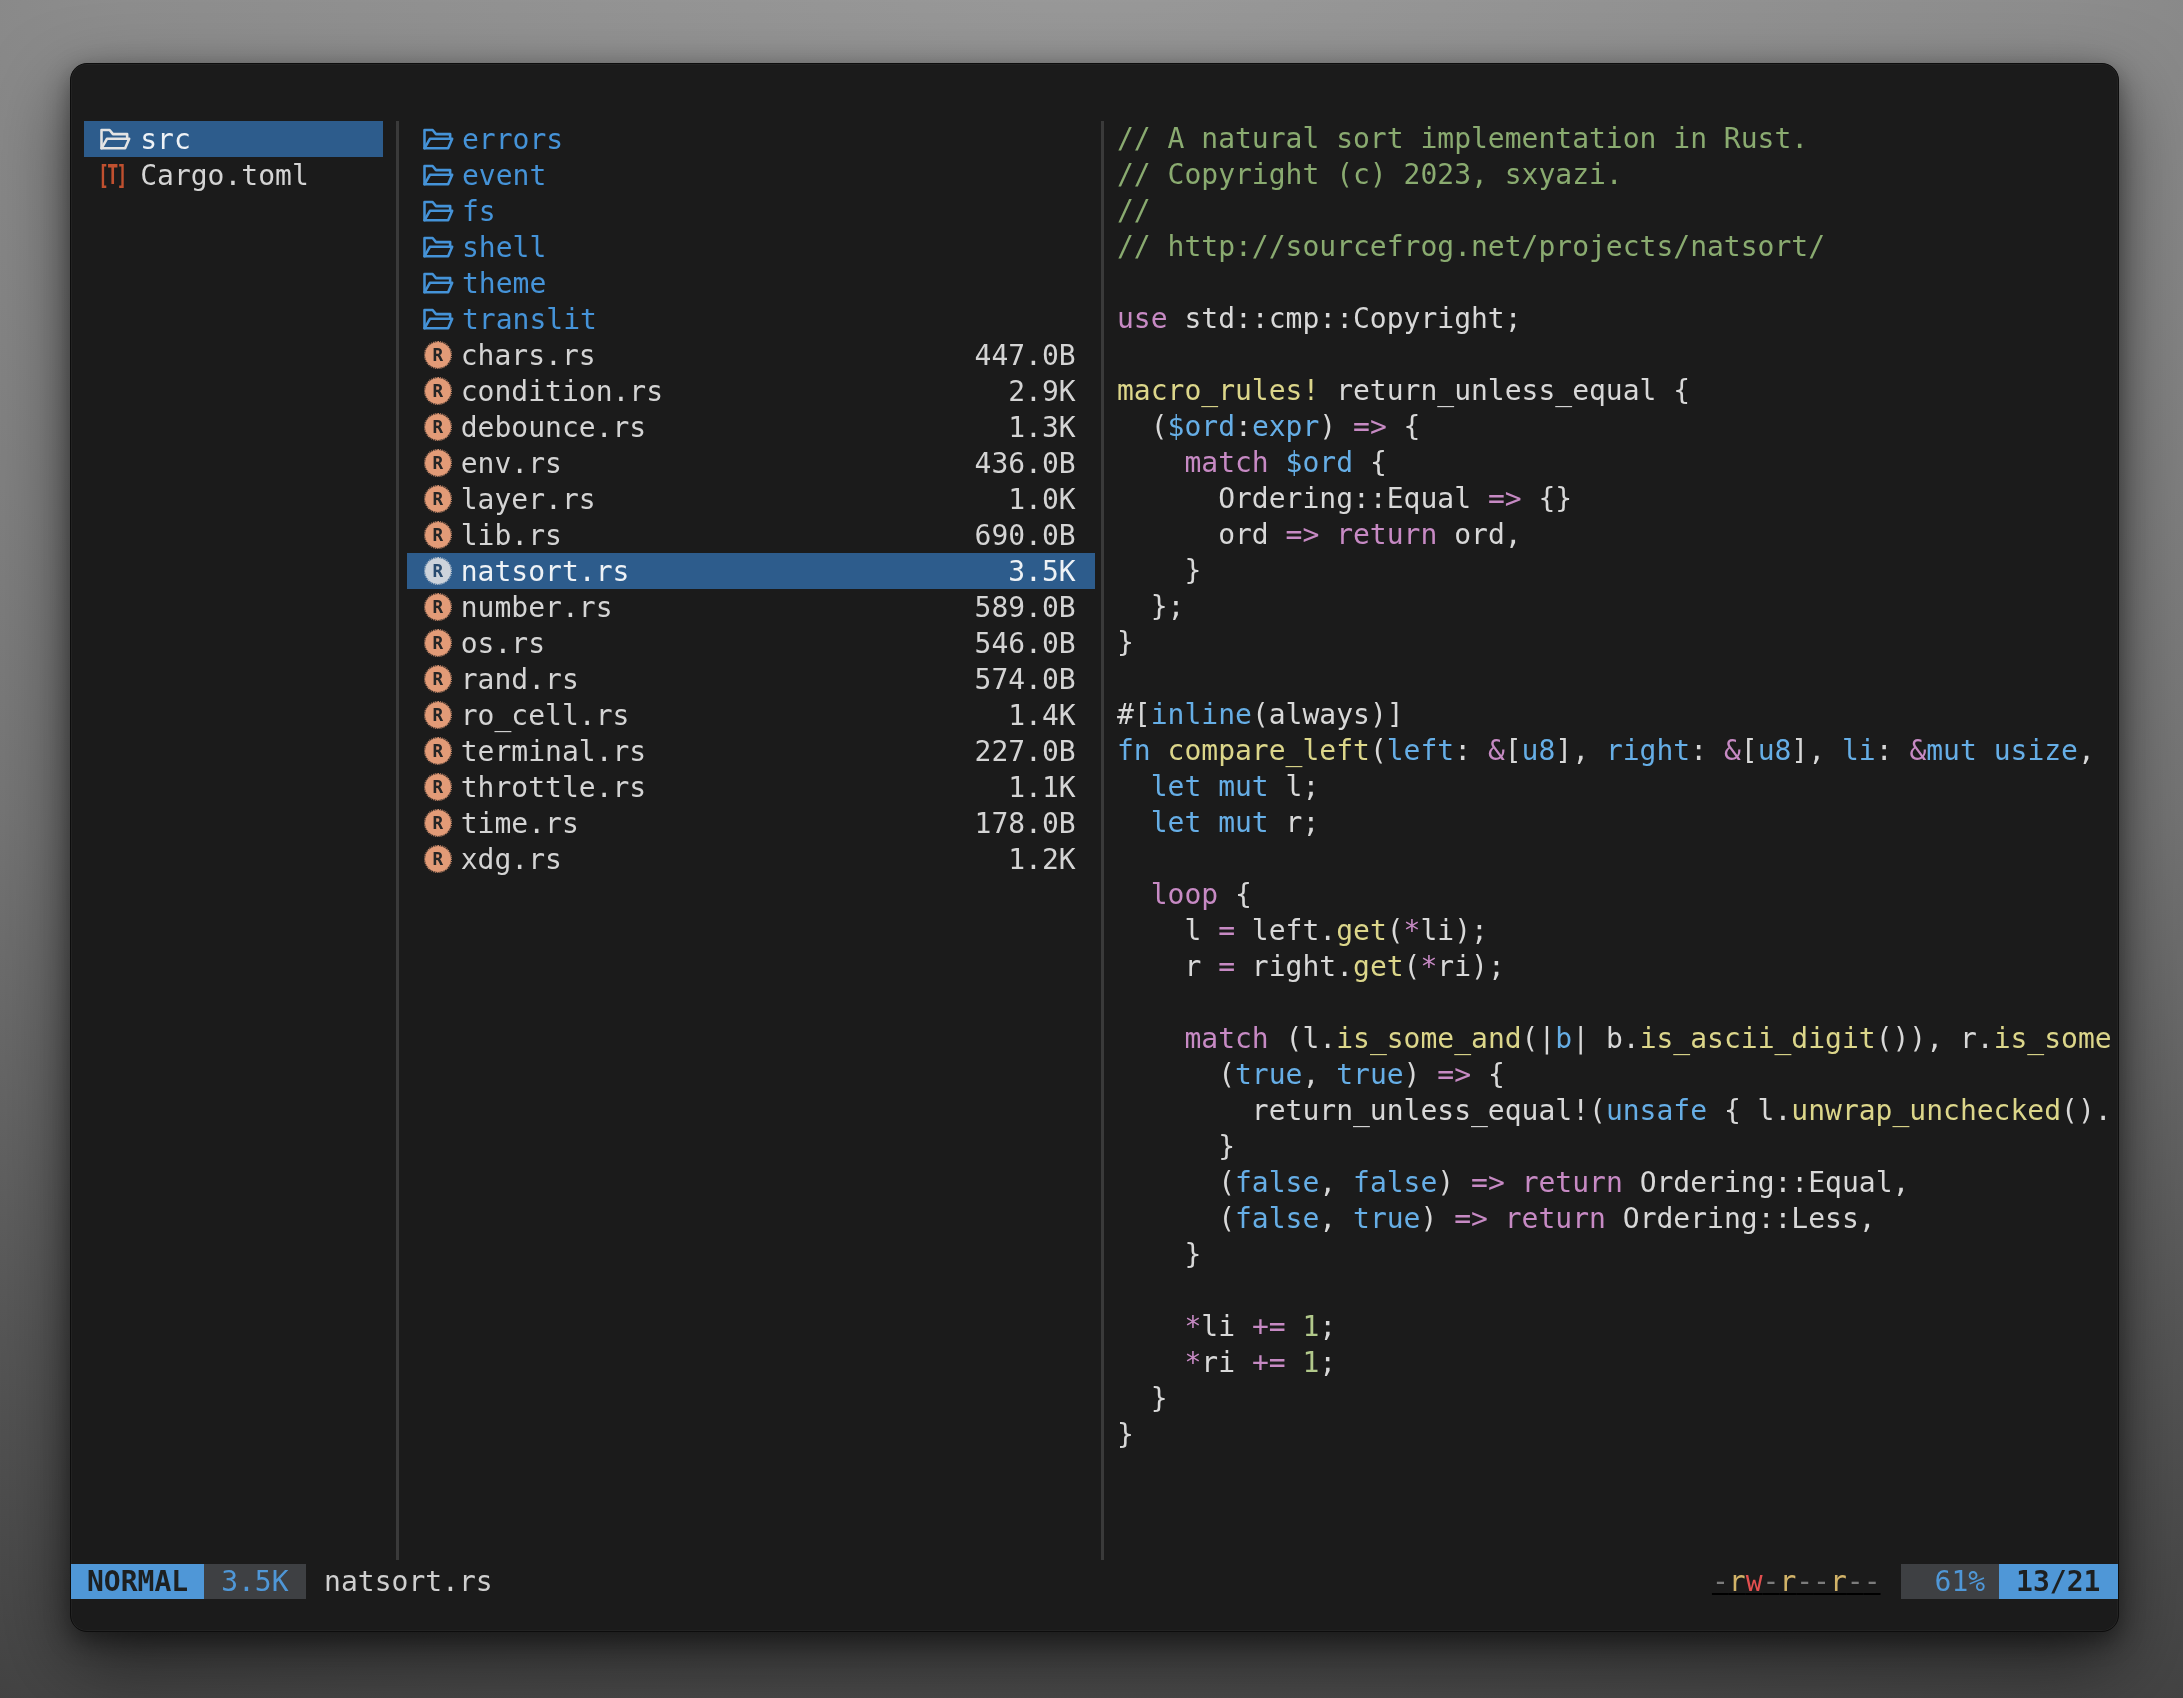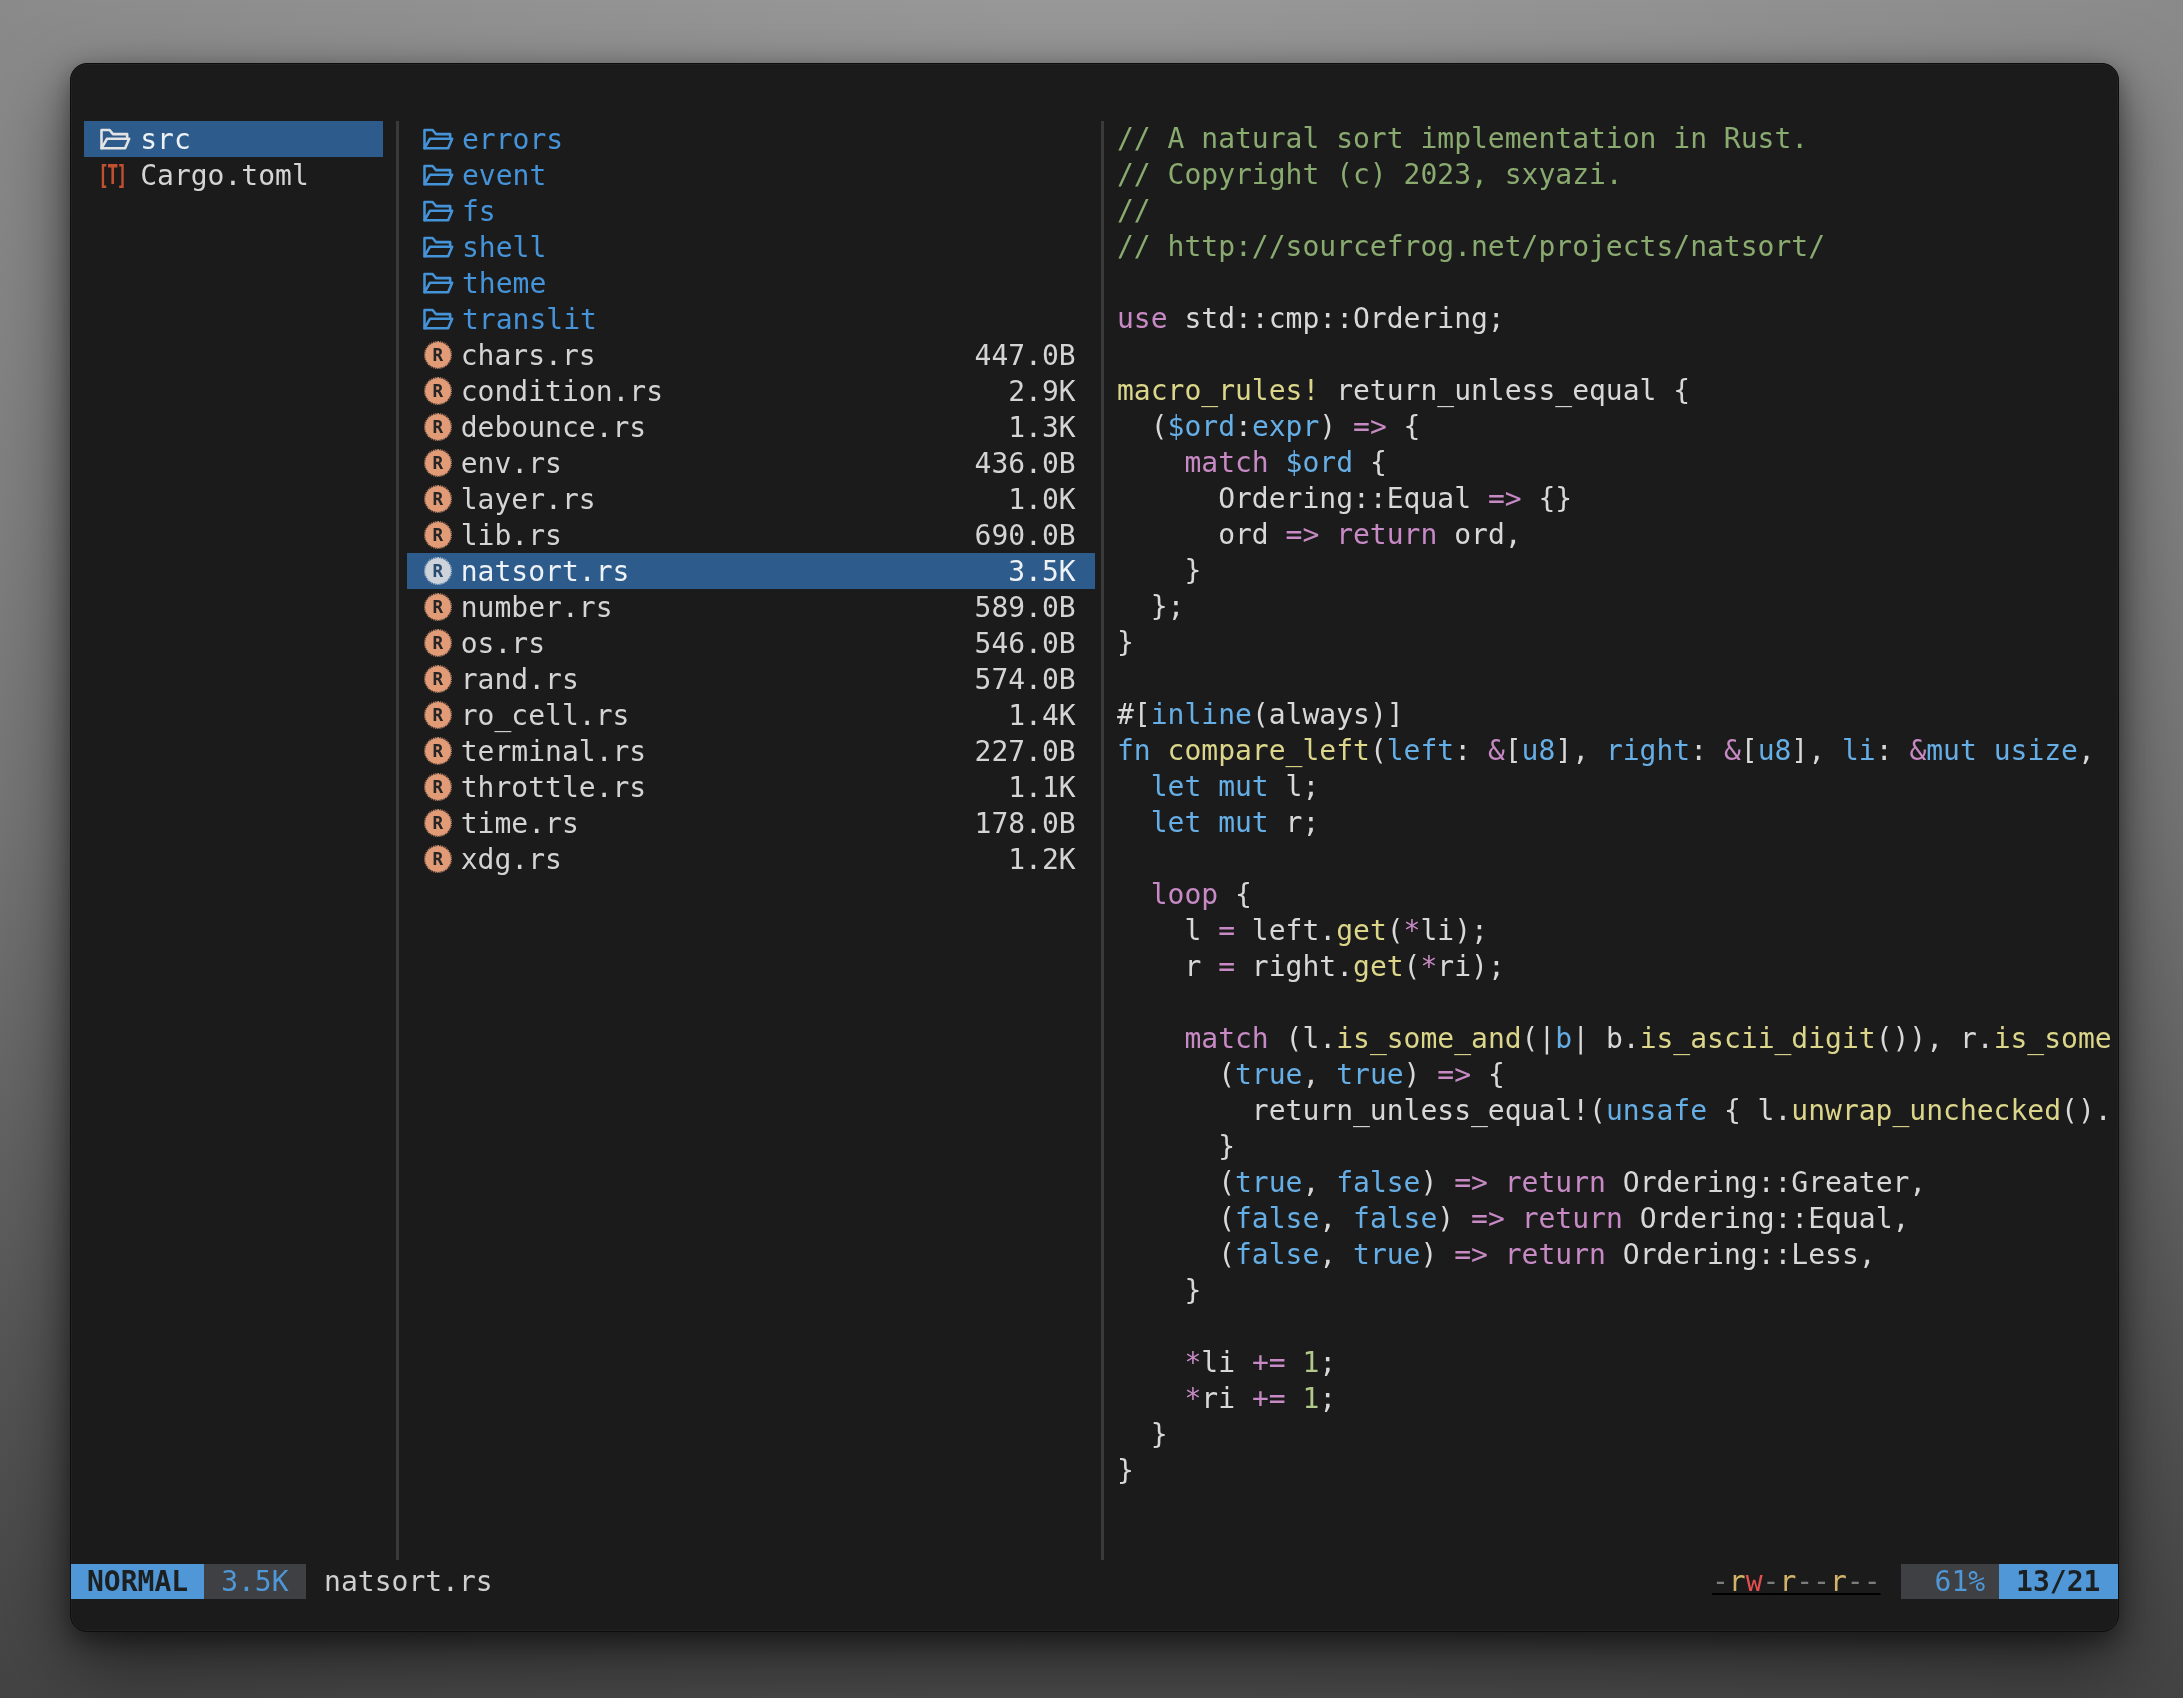--- a/index.html
+++ b/index.html
@@ -130,21 +130,21 @@
         <div class="crow file"><span class="rust-icon">R</span><span class="label">time.rs</span><span class="fsize">178.0B</span></div>
         <div class="crow file"><span class="rust-icon">R</span><span class="label">xdg.rs</span><span class="fsize">1.2K</span></div>
       </div>
     <div class="sep sep2"></div>
     <div class="pane pane-preview">
         <div class="code-line"><span class="tok-c">// A natural sort implementation in Rust.</span></div>
         <div class="code-line"><span class="tok-c">// Copyright (c) 2023, sxyazi.</span></div>
         <div class="code-line"><span class="tok-c">//</span></div>
         <div class="code-line"><span class="tok-c">// http://sourcefrog.net/projects/natsort/</span></div>
         <div class="code-line"></div>
-        <div class="code-line"><span class="tok-k">use</span><span class="tok-w"> std::cmp::Ordering;</span></div>
+        <div class="code-line"><span class="tok-k">use</span><span class="tok-w"> std::cmp::Copyright;</span></div>
         <div class="code-line"></div>
         <div class="code-line"><span class="tok-f">macro_rules!</span><span class="tok-w"> return_unless_equal {</span></div>
         <div class="code-line"><span class="tok-w">  (</span><span class="tok-b">$ord</span><span class="tok-w">:</span><span class="tok-b">expr</span><span class="tok-w">) </span><span class="tok-k">=&gt;</span><span class="tok-w"> {</span></div>
         <div class="code-line"><span class="tok-w">    </span><span class="tok-k">match</span><span class="tok-w"> </span><span class="tok-b">$ord</span><span class="tok-w"> {</span></div>
         <div class="code-line"><span class="tok-w">      Ordering::Equal </span><span class="tok-k">=&gt;</span><span class="tok-w"> {}</span></div>
         <div class="code-line"><span class="tok-w">      ord </span><span class="tok-k">=&gt;</span><span class="tok-w"> </span><span class="tok-k">return</span><span class="tok-w"> ord,</span></div>
         <div class="code-line"><span class="tok-w">    }</span></div>
         <div class="code-line"><span class="tok-w">  };</span></div>
         <div class="code-line"><span class="tok-w">}</span></div>
         <div class="code-line"></div>
@@ -154,21 +154,20 @@
         <div class="code-line"><span class="tok-w">  </span><span class="tok-b">let</span><span class="tok-w"> </span><span class="tok-b">mut</span><span class="tok-w"> r;</span></div>
         <div class="code-line"></div>
         <div class="code-line"><span class="tok-w">  </span><span class="tok-k">loop</span><span class="tok-w"> {</span></div>
         <div class="code-line"><span class="tok-w">    l </span><span class="tok-k">=</span><span class="tok-w"> left.</span><span class="tok-f">get</span><span class="tok-w">(</span><span class="tok-k">*</span><span class="tok-w">li);</span></div>
         <div class="code-line"><span class="tok-w">    r </span><span class="tok-k">=</span><span class="tok-w"> right.</span><span class="tok-f">get</span><span class="tok-w">(</span><span class="tok-k">*</span><span class="tok-w">ri);</span></div>
         <div class="code-line"></div>
         <div class="code-line"><span class="tok-w">    </span><span class="tok-k">match</span><span class="tok-w"> (l.</span><span class="tok-f">is_some_and</span><span class="tok-w">(|</span><span class="tok-b">b</span><span class="tok-w">| b.</span><span class="tok-f">is_ascii_digit</span><span class="tok-w">()), r.</span><span class="tok-f">is_some</span></div>
         <div class="code-line"><span class="tok-w">      (</span><span class="tok-b">true</span><span class="tok-w">, </span><span class="tok-b">true</span><span class="tok-w">) </span><span class="tok-k">=&gt;</span><span class="tok-w"> {</span></div>
         <div class="code-line"><span class="tok-w">        return_unless_equal!(</span><span class="tok-b">unsafe</span><span class="tok-w"> { l.</span><span class="tok-f">unwrap_unchecked</span><span class="tok-w">().</span></div>
         <div class="code-line"><span class="tok-w">      }</span></div>
-        <div class="code-line"><span class="tok-w">      (</span><span class="tok-b">true</span><span class="tok-w">, </span><span class="tok-b">false</span><span class="tok-w">) </span><span class="tok-k">=&gt;</span><span class="tok-w"> </span><span class="tok-k">return</span><span class="tok-w"> Ordering::Greater,</span></div>
         <div class="code-line"><span class="tok-w">      (</span><span class="tok-b">false</span><span class="tok-w">, </span><span class="tok-b">false</span><span class="tok-w">) </span><span class="tok-k">=&gt;</span><span class="tok-w"> </span><span class="tok-k">return</span><span class="tok-w"> Ordering::Equal,</span></div>
         <div class="code-line"><span class="tok-w">      (</span><span class="tok-b">false</span><span class="tok-w">, </span><span class="tok-b">true</span><span class="tok-w">) </span><span class="tok-k">=&gt;</span><span class="tok-w"> </span><span class="tok-k">return</span><span class="tok-w"> Ordering::Less,</span></div>
         <div class="code-line"><span class="tok-w">    }</span></div>
         <div class="code-line"></div>
         <div class="code-line"><span class="tok-w">    </span><span class="tok-k">*</span><span class="tok-w">li </span><span class="tok-k">+=</span><span class="tok-w"> </span><span class="tok-n">1</span><span class="tok-w">;</span></div>
         <div class="code-line"><span class="tok-w">    </span><span class="tok-k">*</span><span class="tok-w">ri </span><span class="tok-k">+=</span><span class="tok-w"> </span><span class="tok-n">1</span><span class="tok-w">;</span></div>
         <div class="code-line"><span class="tok-w">  }</span></div>
         <div class="code-line"><span class="tok-w">}</span></div>
       </div>
 

